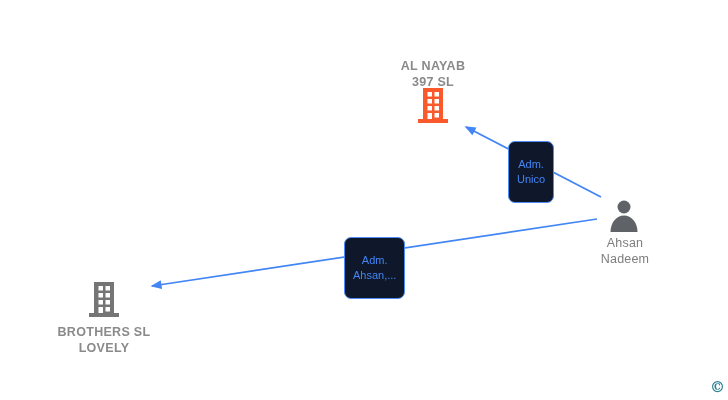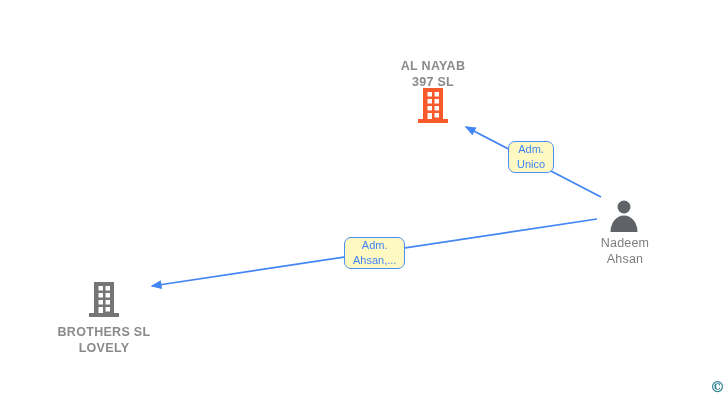--- a/index.html
+++ b/index.html
@@ -15,26 +15,26 @@
   .node-icon{display:block;cursor:pointer;}
   .node-label{
     position:absolute;z-index:2;
     text-align:center;line-height:16px;
     color:#8a8a8a;font-size:12.5px;font-weight:bold;
     letter-spacing:.3px;
   }
   .person-label{font-weight:normal;color:#7d7d7d;letter-spacing:.2px;}
   .edge-label{
     position:absolute;z-index:3;
-    background:#fef9c3;
+    background:#0f172a;
     border:1.5px solid #4c8ef7;
     border-radius:7px;
     color:#4285f4;
     font-size:11px;line-height:15px;
-    padding:0 8px;
+    padding:15px 8px;
     text-align:center;
     cursor:pointer;
     white-space:nowrap;
   }
   .footer-logo{
     position:absolute;right:3px;bottom:4px;z-index:4;
     display:flex;align-items:baseline;gap:5px;
     font-family:"DejaVu Serif", serif;
   }
   .copyright-symbol{color:#2e7f93;font-size:15px;font-weight:bold;}
@@ -86,22 +86,22 @@
 
   <div class="node" style="left:607px;top:200px;">
     <svg class="node-icon" width="34" height="32" viewBox="0 0 34 32">
       <g fill="#5f6368">
         <circle cx="17" cy="7" r="6.5"></circle>
         <path d="M3.5,32 C3.5,22.5 9.5,15.5 17,15.5 C24.5,15.5 30.5,22.5 30.5,32 Z"></path>
       </g>
     </svg>
   </div>
   <div class="node-label person-label" style="left:570px;top:235px;width:110px;">
+    <div>Ahsan</div>
     <div>Nadeem</div>
-    <div>Ahsan</div>
   </div>
 
   <div class="edge-label" style="left:344px;top:237px;">
     <div>Adm.</div>
     <div>Ahsan,...</div>
   </div>
 
   <div class="node" style="left:87px;top:282px;">
     <svg class="node-icon" width="34" height="36" viewBox="0 0 32 36">
       <g fill="#757575">

